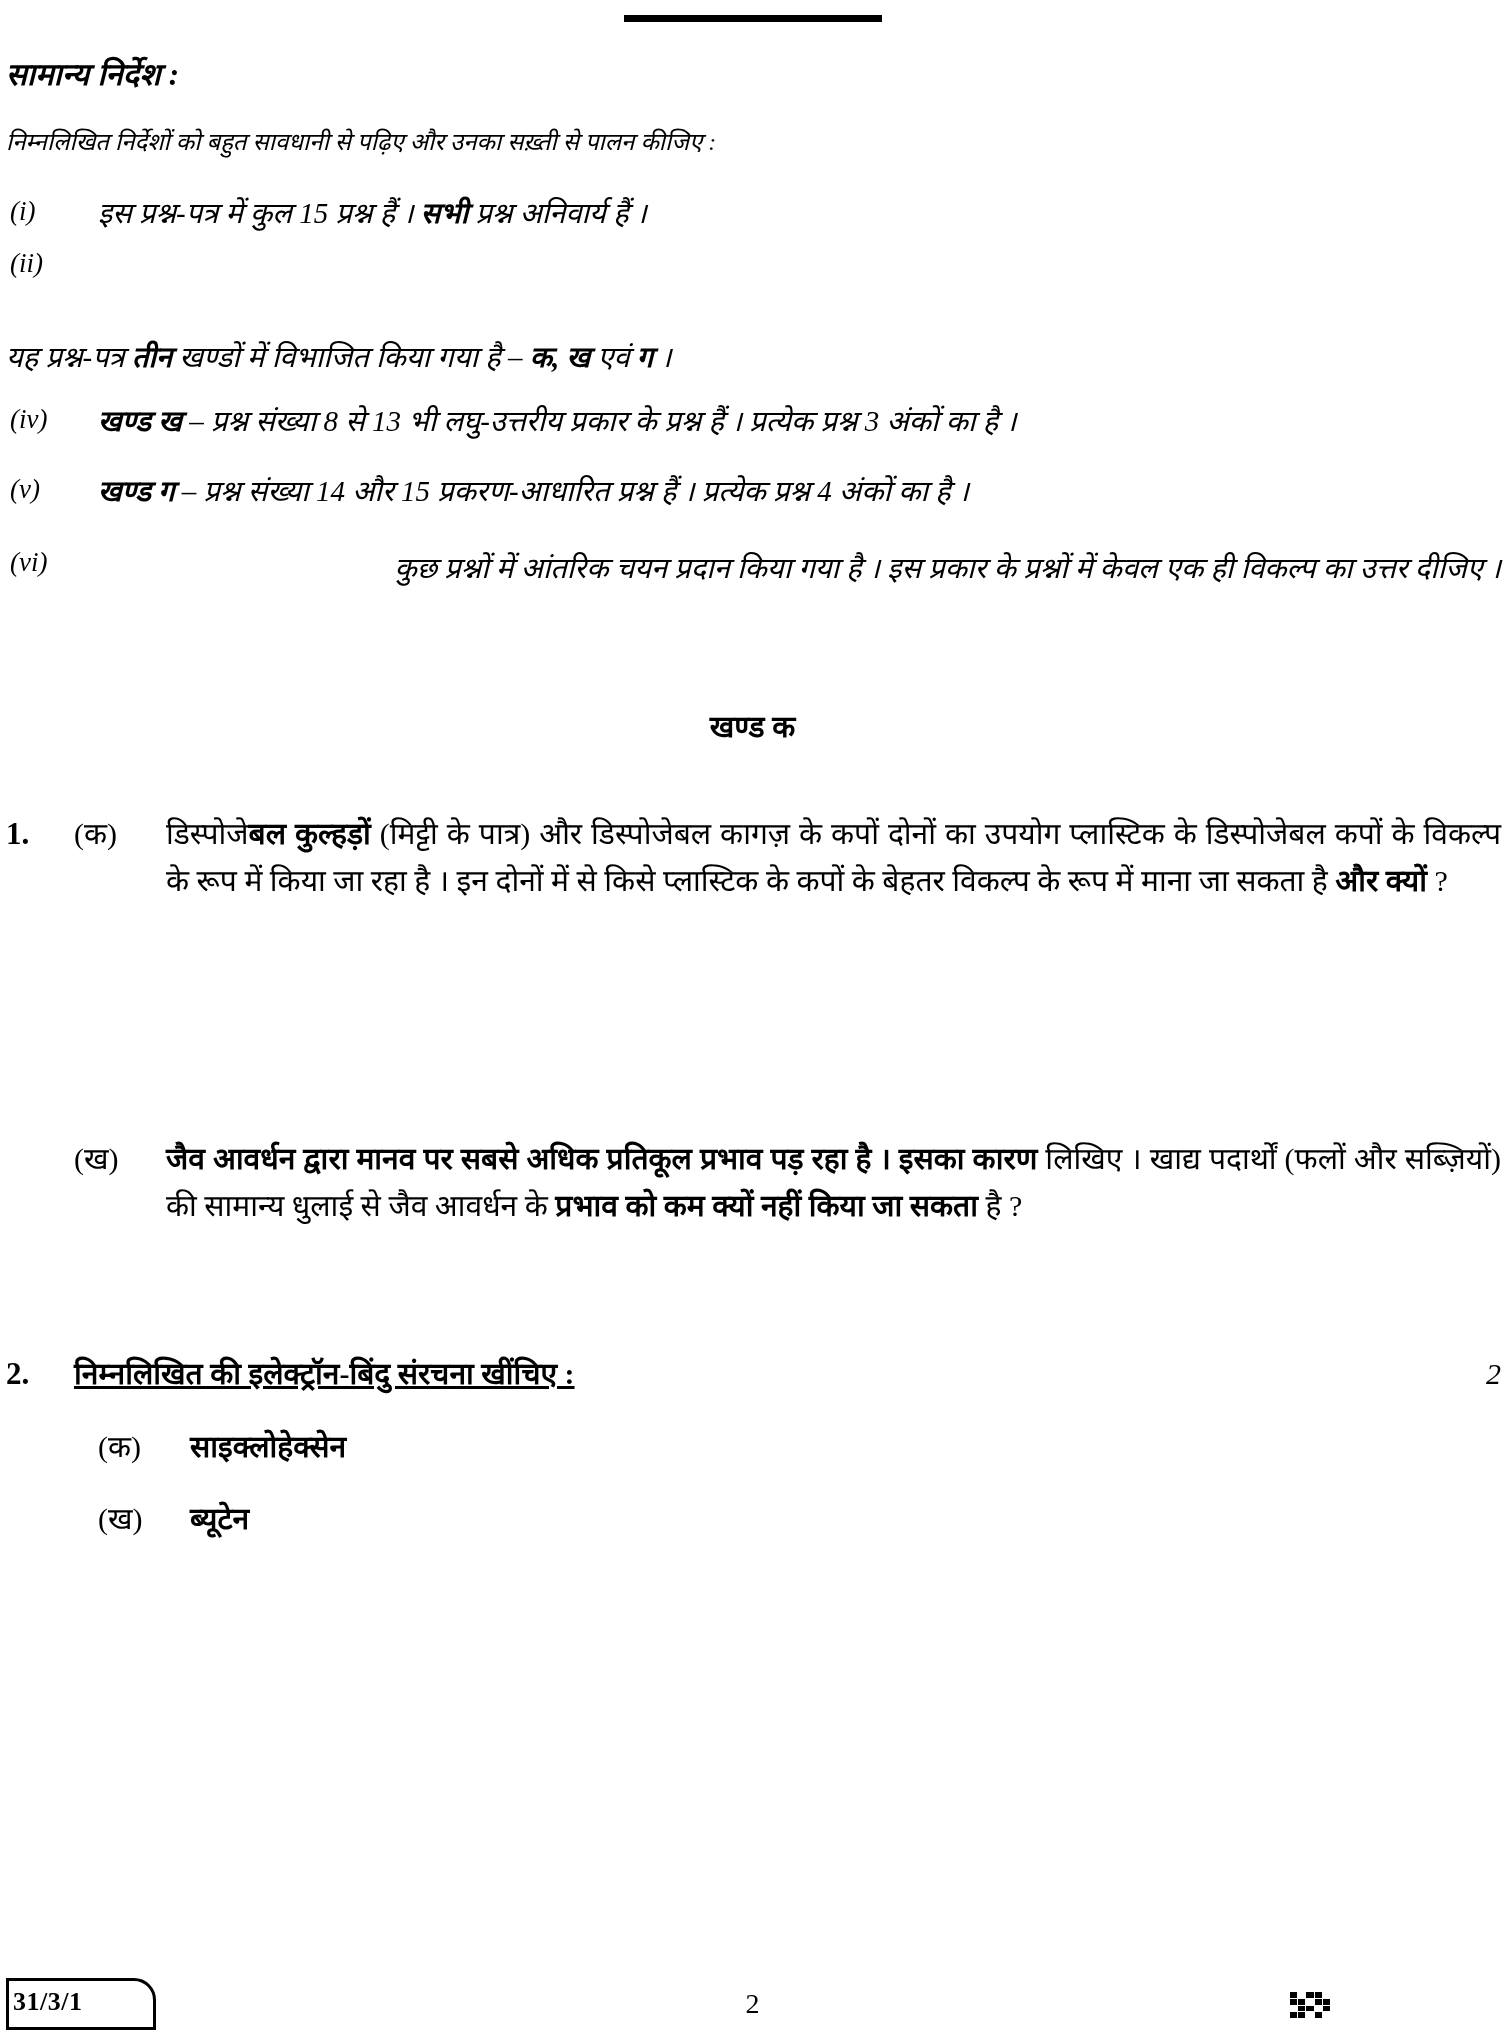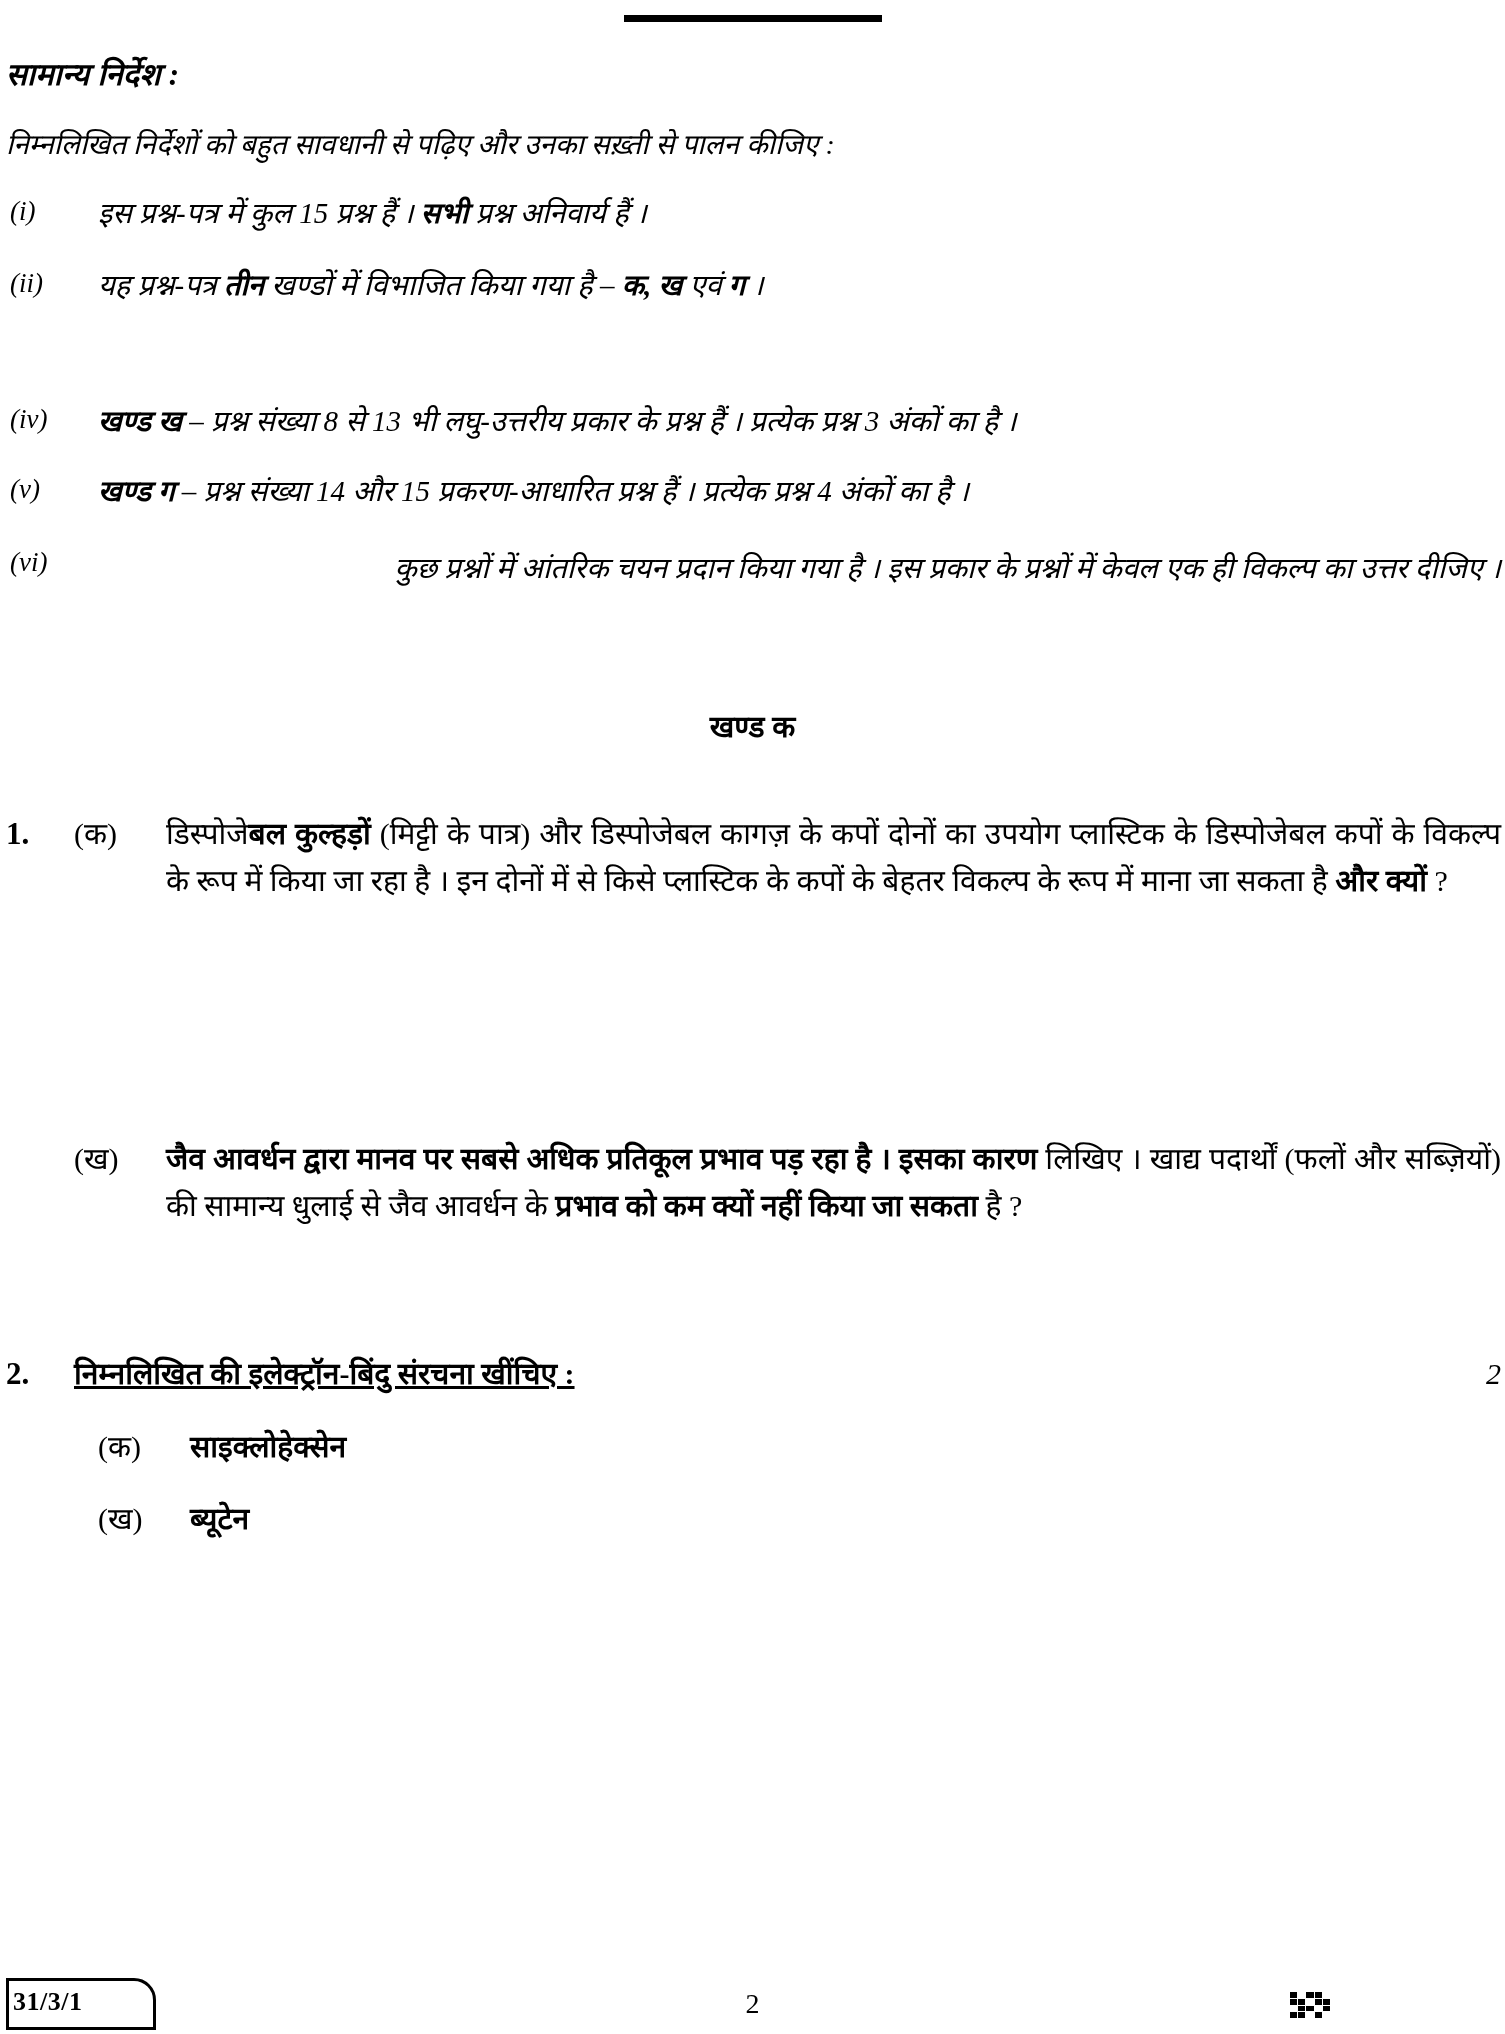--- a/index.html
+++ b/index.html
@@ -52,21 +52,21 @@
     font-weight: bold;
     font-size: 31px;
     letter-spacing: 0.2px;
     white-space: nowrap;
   }
 
   .lede {
     left: 6px;
     top: 124px;
     font-style: italic;
-    font-size: 28px;
+    font-size: 24px;
     white-space: nowrap;
   }
 
   
   .inst {
     display: flex;
     align-items: flex-start;
     font-style: italic;
     font-size: 29px;
     line-height: 1.32;
@@ -80,21 +80,21 @@
     box-sizing: border-box;
   }
   .inst .txt {
     flex: 1 1 auto;
   }
   .inst b {
     font-weight: bold;
   }
 
   #inst-1 { left: 6px; top: 194px; width: 1380px; }
-  #inst-2 { left: 6px; top: 266px; width: 1380px; }
+  #inst-2 { left: 6px; top: 246px; width: 1380px; flex-direction: column; }
   #inst-3 { left: 6px; top: 332px; width: 1495px; }
   #inst-4 { left: 6px; top: 402px; width: 1495px; }
   #inst-5 { left: 6px; top: 472px; width: 1495px; }
   #inst-6 { left: 6px; top: 545px; width: 1495px; }
   #inst-6 .txt { line-height: 1.62; text-align: right; }
 
   
   .section-heading {
     left: 0;
     top: 705px;

